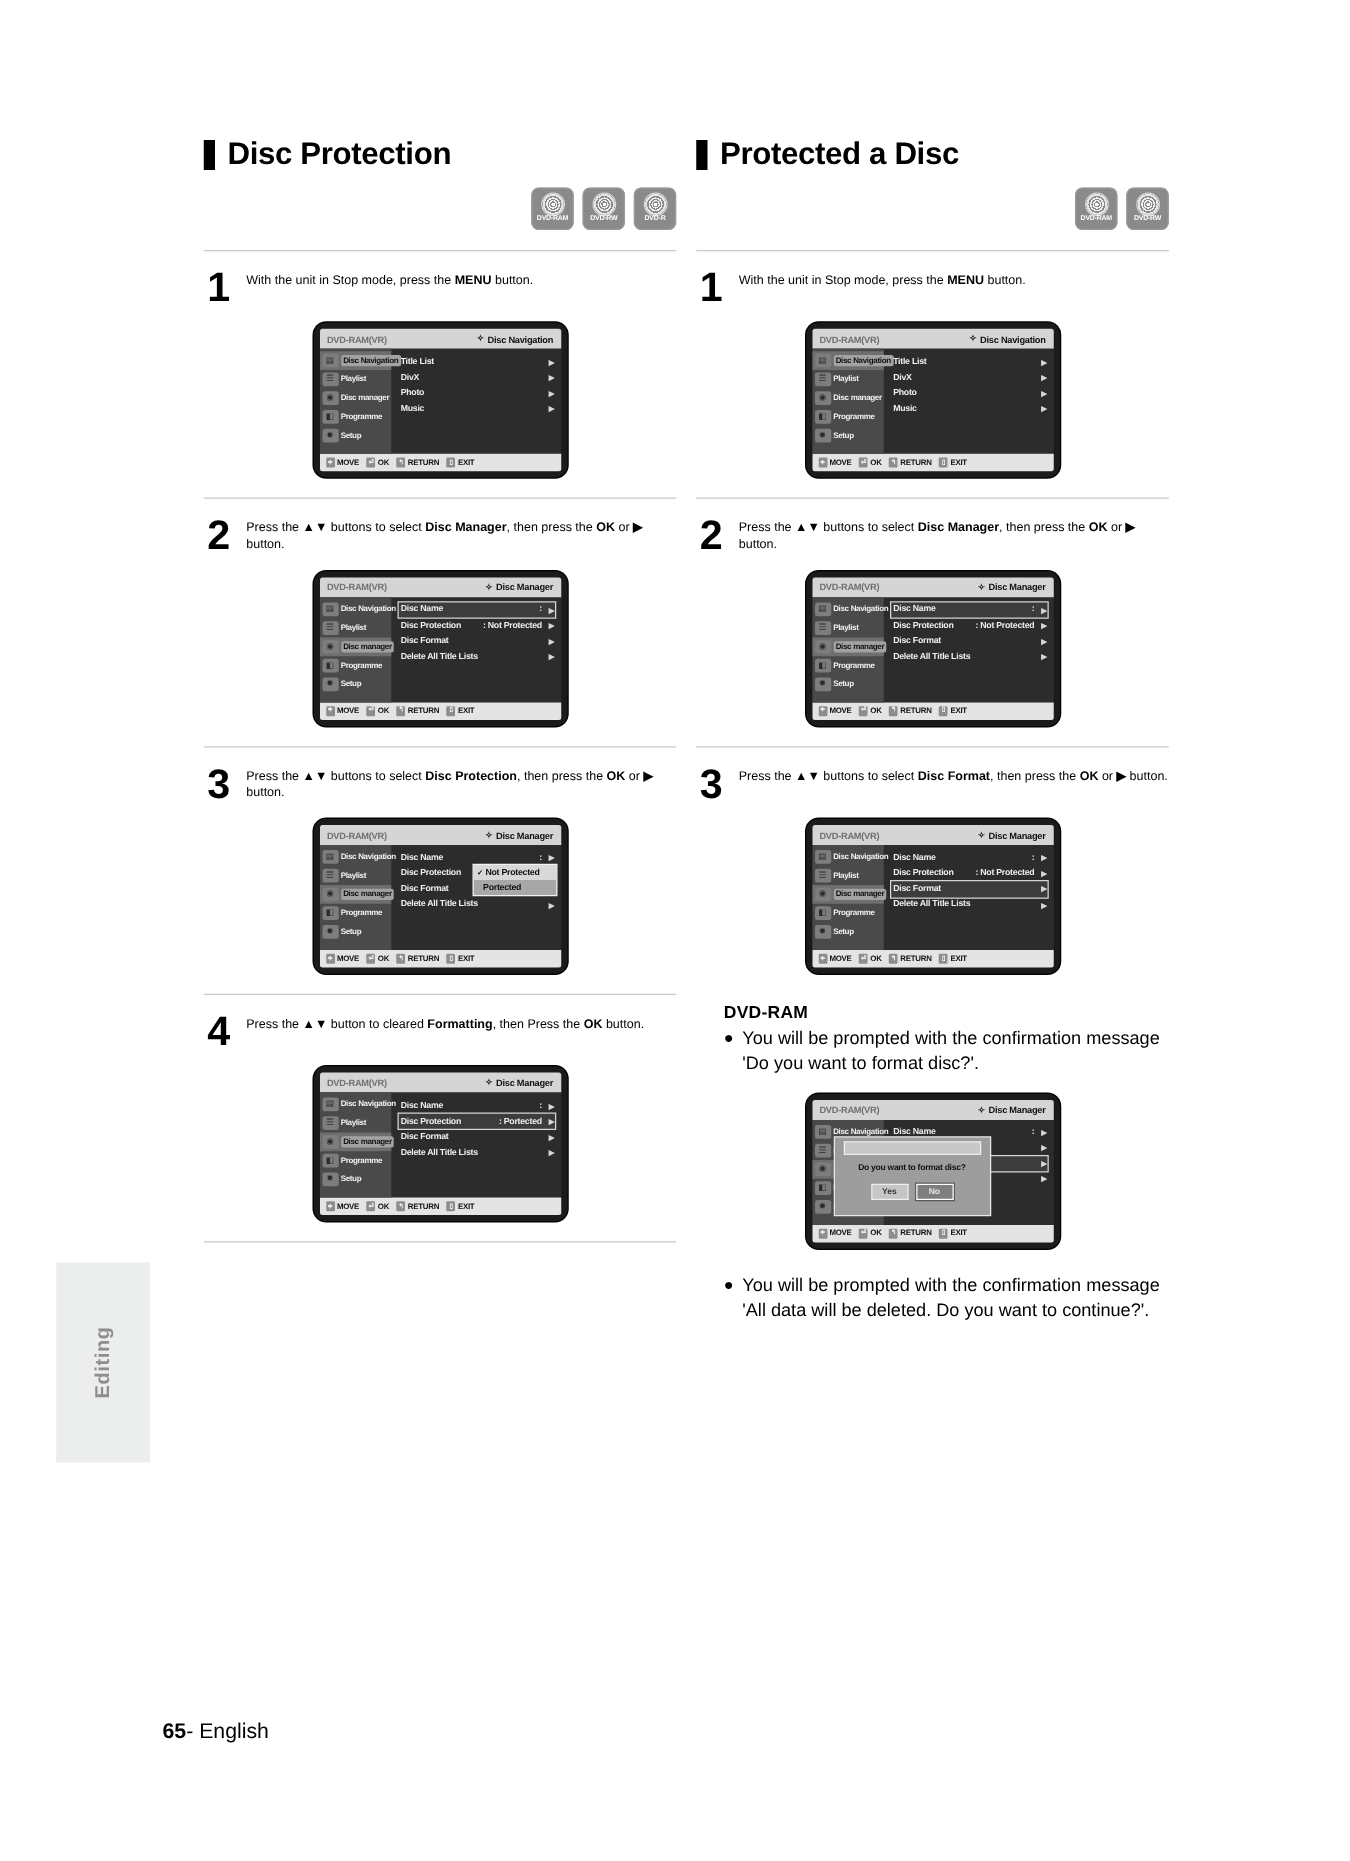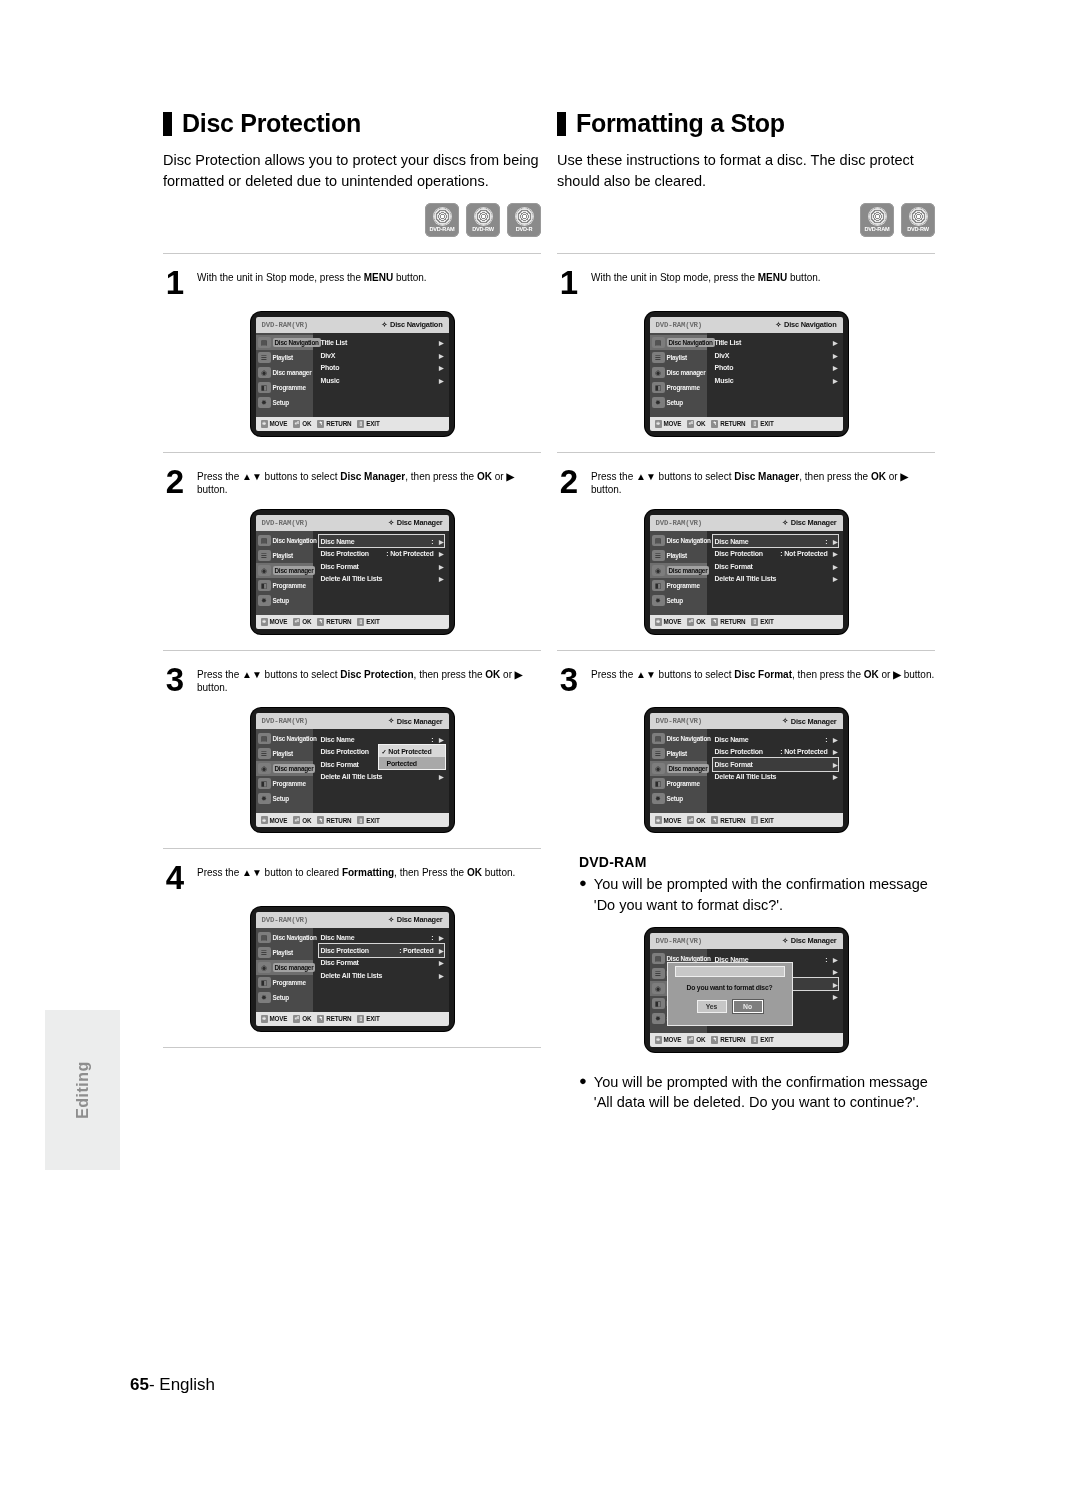--- a/index.html
+++ b/index.html
@@ -52,21 +52,21 @@
     background:#1b1b1b;border-radius:10px;padding:5px;
     box-shadow:0 0 0 1px #000;
     position:relative;
   }
   .tv-inner{position:relative;}
   .tv-top{
     background:#d5d5d5;height:16px;border-radius:2px 2px 0 0;
     display:flex;align-items:center;justify-content:space-between;
     padding:0 6px;box-sizing:border-box;
   }
-  .tv-disc{font-size:7.4px;font-weight:bold;color:#6f6f6f;letter-spacing:-.2px;font-family:Liberation Mono, monospace;}
+  .tv-disc{font-size:7.4px;font-weight:bold;color:#6f6f6f;letter-spacing:-.2px;}
   .tv-mode{font-size:7.4px;font-weight:bold;color:#111;letter-spacing:-.2px;display:flex;align-items:center;gap:3px;}
   .tv-mode .dot{font-size:7px;color:#111;}
 
   .tv-body{display:flex;background:#2c2c2c;height:84px;}
   .tv-side{width:57px;background:#4a4a4a;flex:none;padding-top:2px;box-sizing:border-box;}
   .side-item{
     height:15px;display:flex;align-items:center;gap:2px;padding-left:2px;
     box-sizing:border-box;position:relative;
   }
   .side-item .ico{
@@ -154,21 +154,20 @@
     <span>Editing</span>
   </div>
 
   <div class="col col-left">
 
     <div class="sec-head">
       <div class="sec-bar"></div>
       <div class="sec-title">Disc Protection</div>
     </div>
 
-    <p class="intro">Disc Protection allows you to protect your discs from being formatted or deleted due to unintended operations.</p>
 
     <div class="badges">
       <div class="badge">
         <div class="disc"></div>
         <div class="lbl">DVD-RAM</div>
       </div>
       <div class="badge">
         <div class="disc"></div>
         <div class="lbl">DVD-RW</div>
       </div>
@@ -503,24 +502,23 @@
       </div>
     </div>
 
     <hr class="rule">
   </div>
 
   <div class="col col-right">
 
     <div class="sec-head">
       <div class="sec-bar"></div>
-      <div class="sec-title">Formatting a Stop</div>
-    </div>
-
-    <p class="intro">Use these instructions to format a disc. The disc protect should also be cleared.</p>
+      <div class="sec-title">Protected a Disc</div>
+    </div>
+
 
     <div class="badges">
       <div class="badge">
         <div class="disc"></div>
         <div class="lbl">DVD-RAM</div>
       </div>
       <div class="badge">
         <div class="disc"></div>
         <div class="lbl">DVD-RW</div>
       </div>

